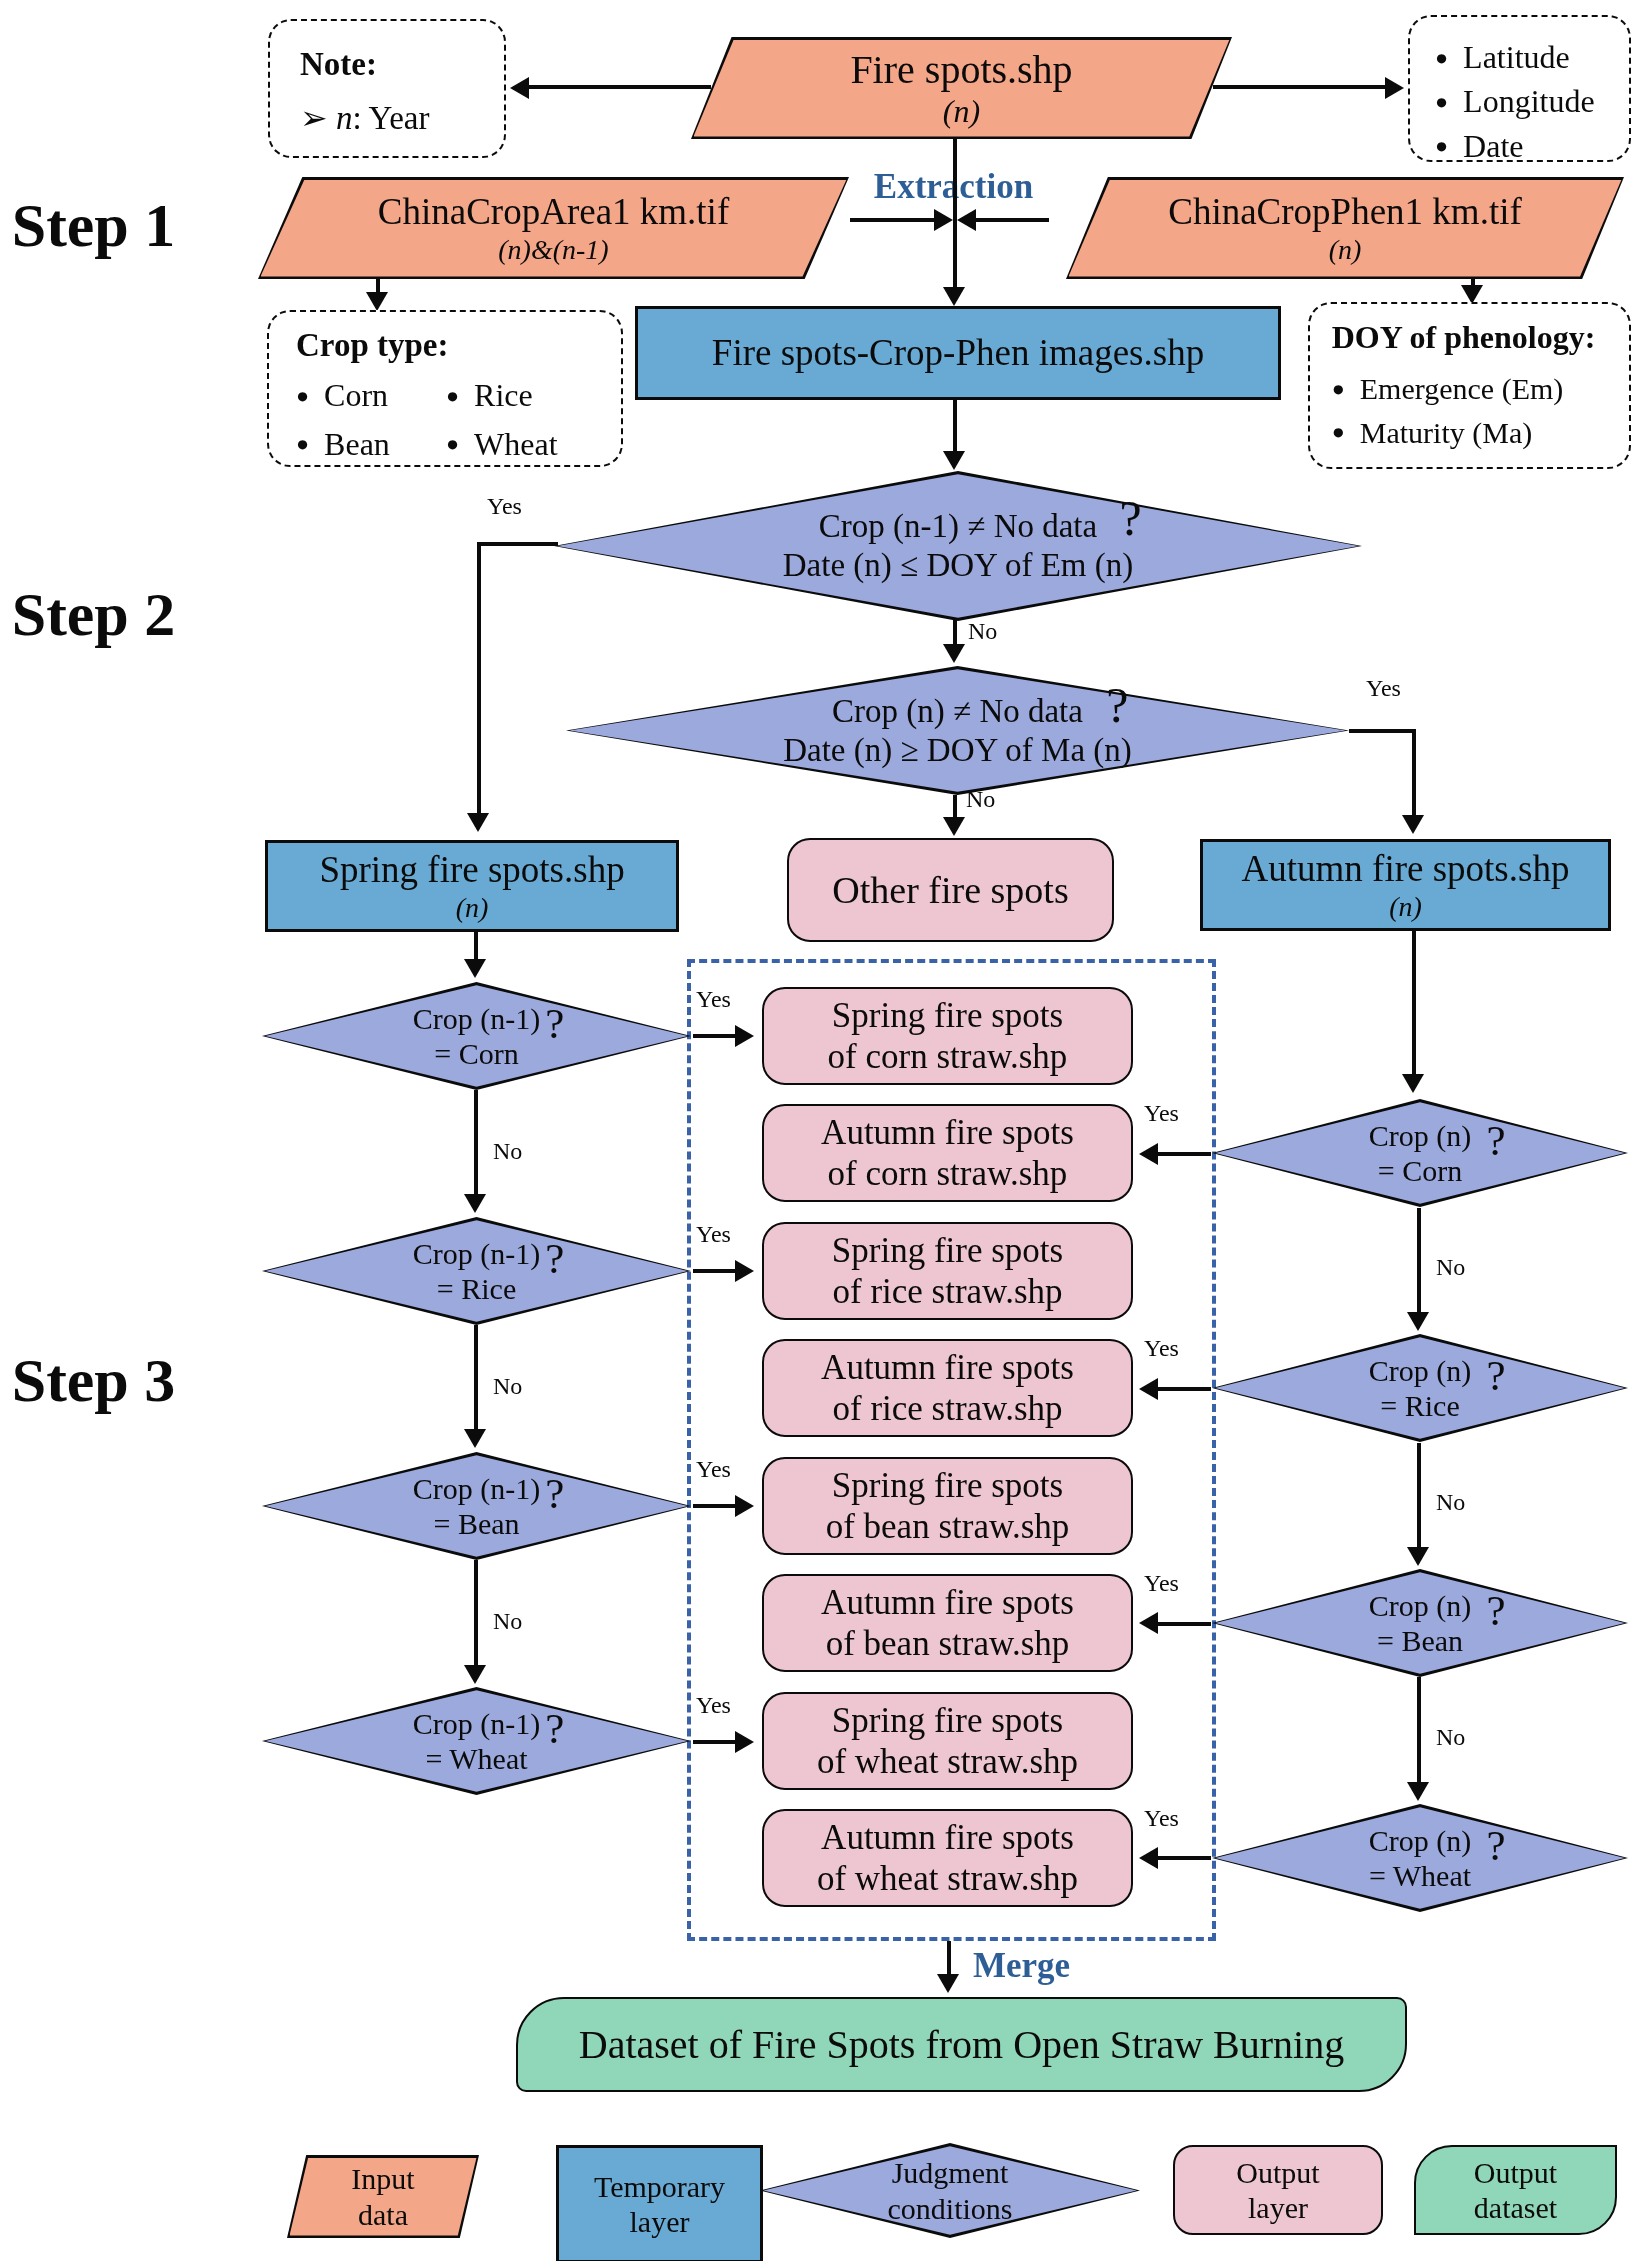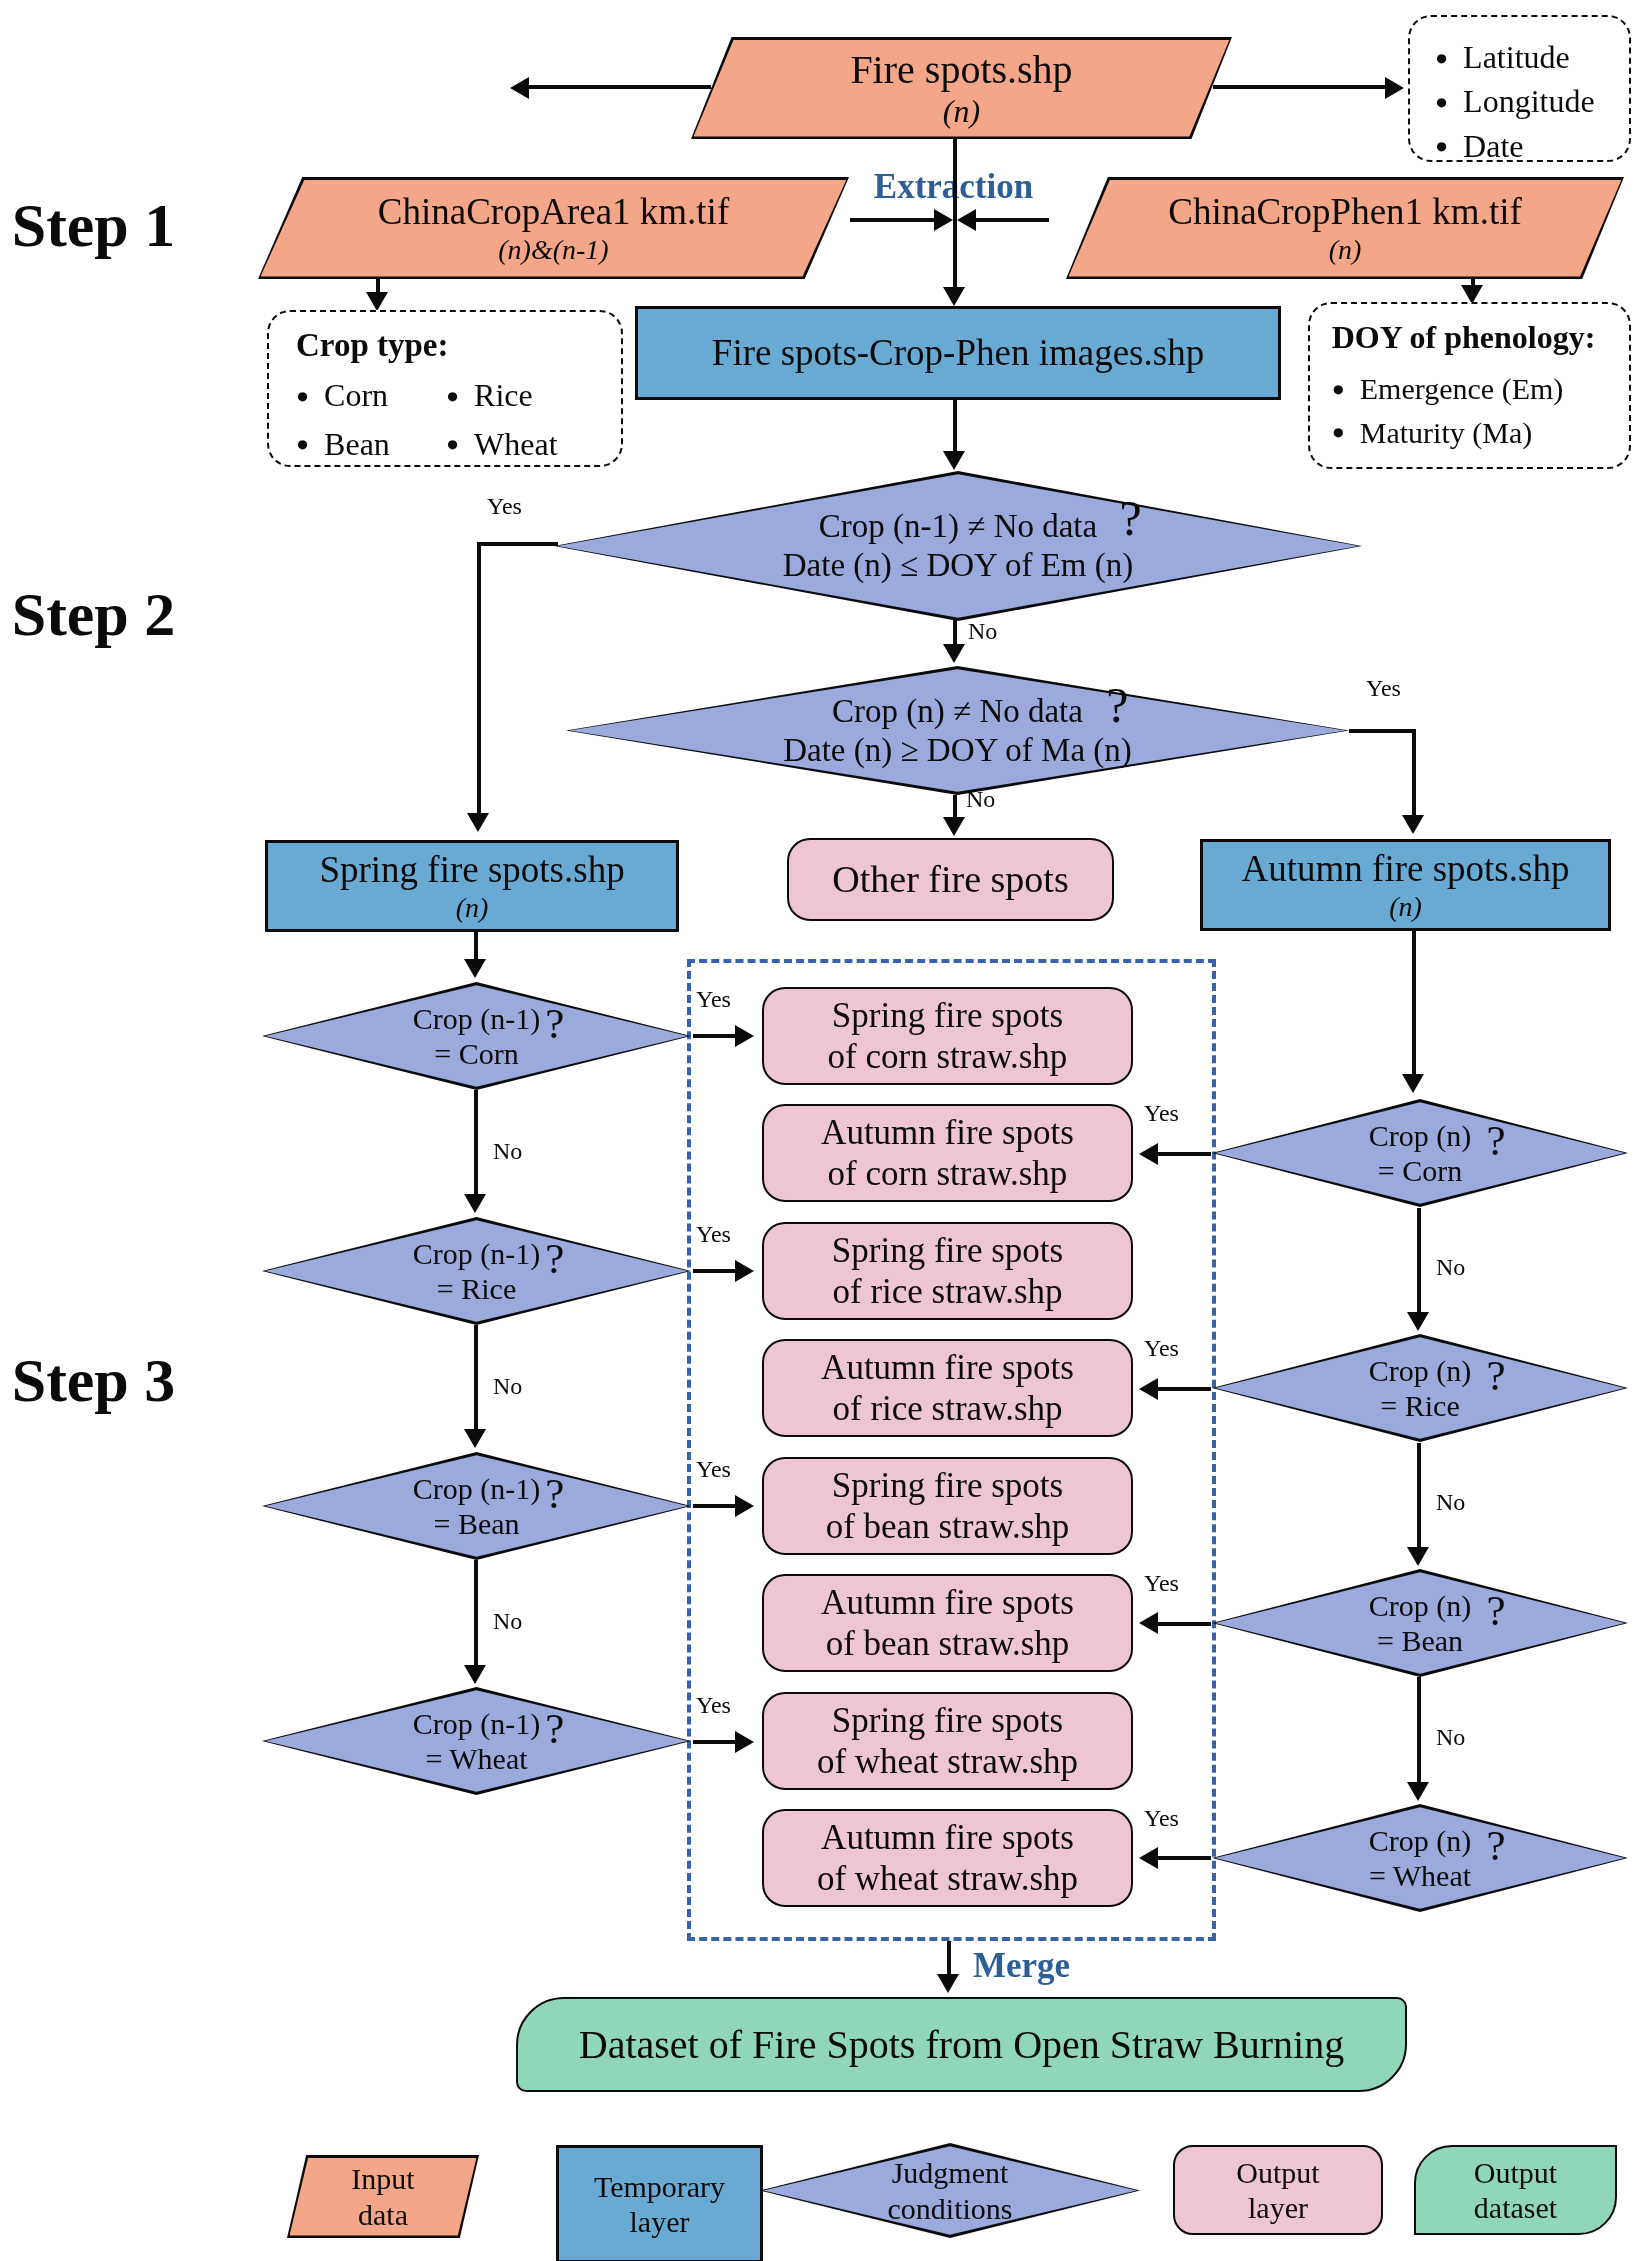--- a/index.html
+++ b/index.html
@@ -46,20 +46,27 @@
 </style>
 </head>
 <body>
 
 <div id="canvas">
 
   <div class="steplbl" style="left:11.7px;top:190px;">Step 1</div>
   <div class="steplbl" style="left:11.7px;top:579px;">Step 2</div>
   <div class="steplbl" style="left:11.7px;top:1345px;">Step 3</div>
 
+  <div class="notebox" style="left:268px;top:19px;width:238px;height:139px;">
+    <div style="position:absolute;left:30px;top:25px;font-weight:bold;font-size:33px;">Note:</div>
+    <div style="position:absolute;left:30px;top:77px;font-size:33px;">
+      <span>➢</span>
+      <span class="it">n</span><span>: Year</span>
+    </div>
+  </div>
 
   <div class="ahl" style="left:510px;top:77px;"></div>
   <div class="hl" style="left:527px;top:85px;width:184px;"></div>
 
   <div class="c" style="left:691px;top:37px;width:541px;height:102px;">
     <div class="pg-o"></div>
     <div class="pg-i"></div>
     <div class="txt">
         <div style="font-size:40px;">Fire spots.shp</div>
       <div class="it" style="font-size:32px;">(n)</div>
@@ -197,21 +204,21 @@
   <div class="lbl" style="left:966px;top:786px;">No</div>
   <div class="vl" style="left:953px;top:795px;height:23px;"></div>
   <div class="ahd" style="left:943px;top:817px;"></div>
 
   <div class="bluebox" style="left:265px;top:840px;width:414px;height:92px;">
     <div class="txt">
         <div style="font-size:37px;">Spring fire spots.shp</div>
       <div class="it" style="font-size:28px;">(n)</div>
       </div>
   </div>
-  <div class="pinkbox" style="left:787px;top:838px;width:327px;height:83px;">
+  <div class="pinkbox" style="left:787px;top:838px;width:327px;height:104px;">
     <div class="txt" style="font-size:38px;">Other fire spots</div>
   </div>
   <div class="bluebox" style="left:1200px;top:839px;width:411px;height:92px;">
     <div class="txt">
         <div style="font-size:37px;">Autumn fire spots.shp</div>
       <div class="it" style="font-size:28px;">(n)</div>
       </div>
   </div>
 
   <div class="region" style="left:687px;top:959px;width:529px;height:982px;"></div>

